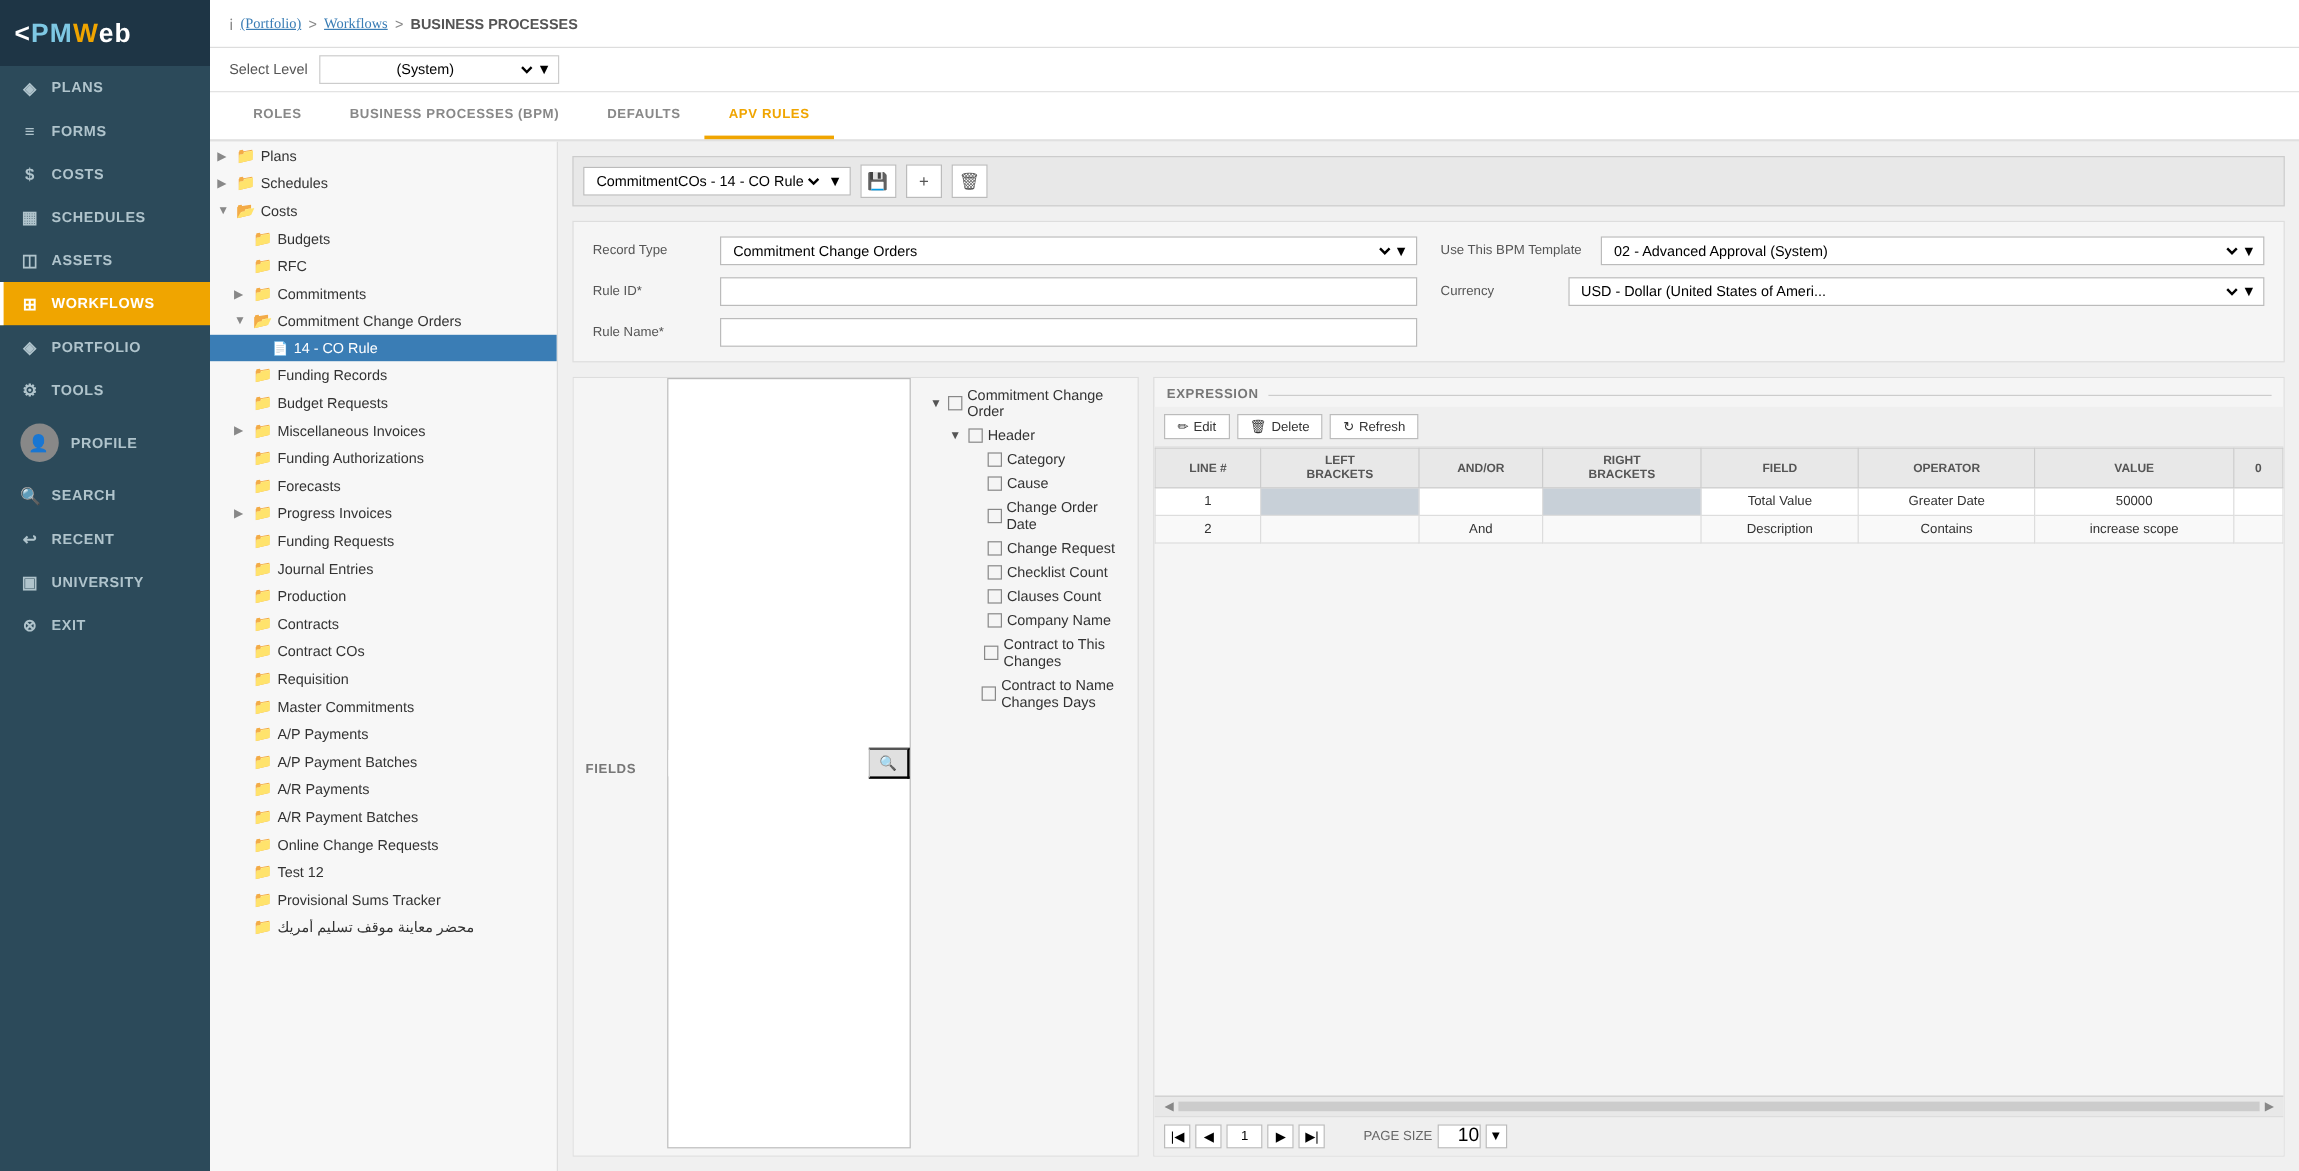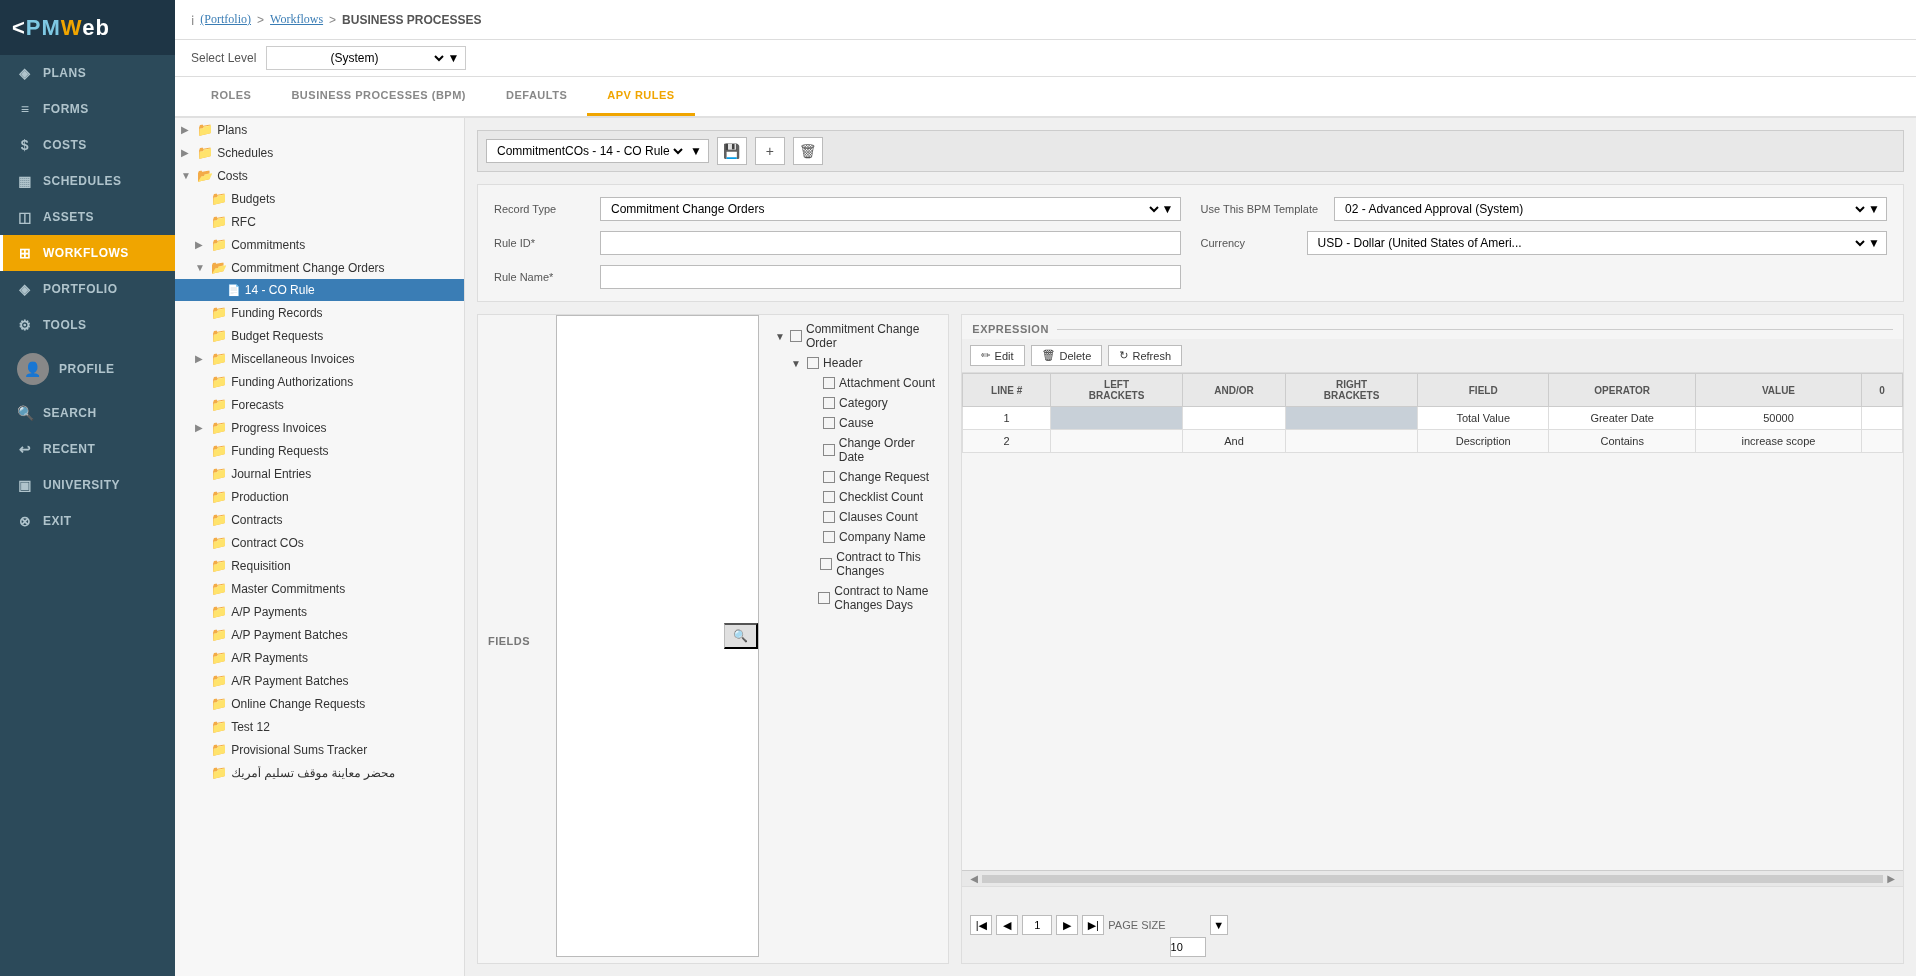--- a/index.html
+++ b/index.html
@@ -374,28 +374,27 @@
       font-size: 11px;
       display: flex; align-items: center; justify-content: center;
     }
     .page-current {
       width: 30px; height: 20px;
       border: 1px solid #bbb;
       background: #fff;
       text-align: center;
       font-size: 11px;
     }
-    .page-size-label { color: #666; }
+    .page-size-label { color: #666; margin-left: 28px; }
     .page-size-input {
       width: 36px; height: 20px;
       border: 1px solid #bbb;
       background: #fff;
-      text-align: left;
-      font-size: 11px;
-      margin-top: 44px;
+      text-align: right;
+      font-size: 16px;
     }
     .page-size-btn {
       width: 18px; height: 20px;
       border: 1px solid #bbb;
       background: #fff;
       cursor: pointer;
       font-size: 11px;
     }
 
     
@@ -713,25 +712,20 @@
           <div class="fields-tree">
             <div class="fields-item">
               <span class="fields-toggle">▼</span>
               <span class="fields-checkbox"></span>
               <span class="fields-label">Commitment Change Order</span>
             </div>
             <div class="fields-item fields-indent-1">
               <span class="fields-toggle">▼</span>
               <span class="fields-checkbox"></span>
               <span class="fields-label">Header</span>
-            </div>
-            <div class="fields-item fields-indent-2">
-              <span class="fields-toggle"></span>
-              <span class="fields-checkbox"></span>
-              <span class="fields-label">Attachment Count</span>
             </div>
             <div class="fields-item fields-indent-2">
               <span class="fields-toggle"></span>
               <span class="fields-checkbox"></span>
               <span class="fields-label">Category</span>
             </div>
             <div class="fields-item fields-indent-2">
               <span class="fields-toggle"></span>
               <span class="fields-checkbox"></span>
               <span class="fields-label">Cause</span>

